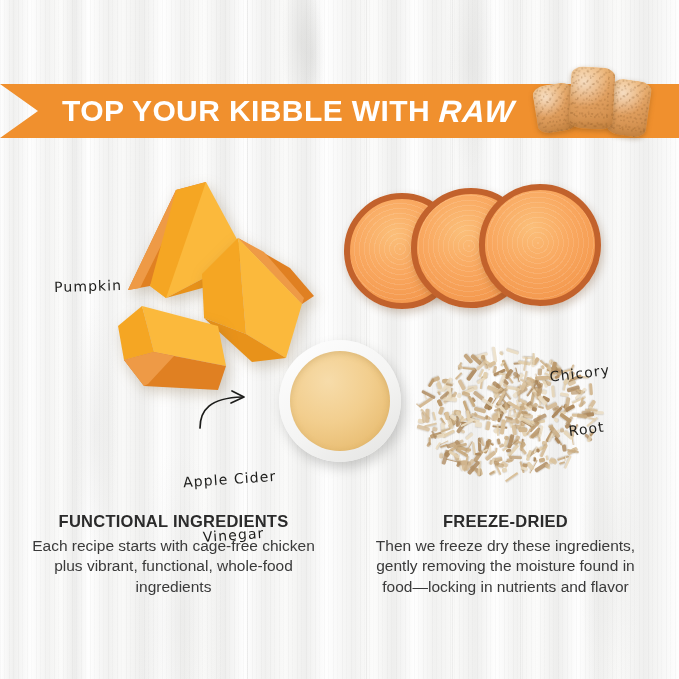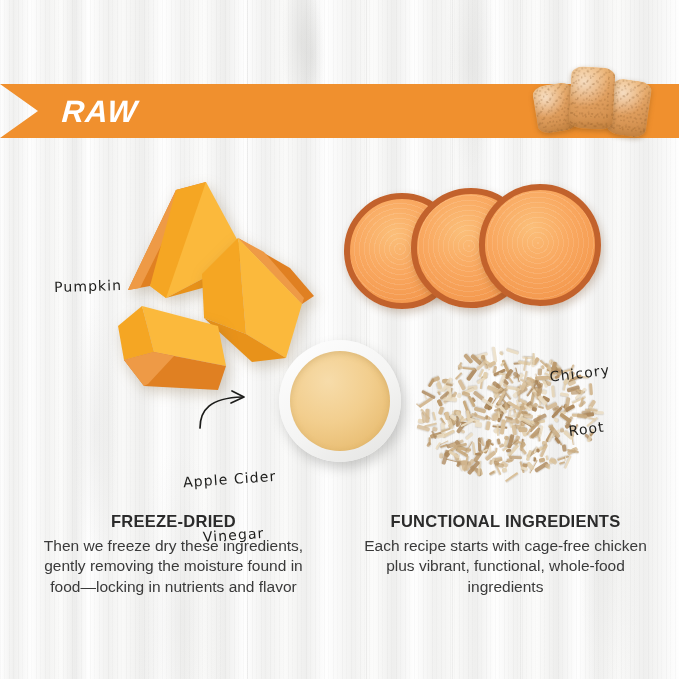--- a/index.html
+++ b/index.html
@@ -723,20 +723,21 @@
       <div class="chip" style="left: 99.2px; top: 81px; width: 8.3px; height: 1.9px; background: rgb(188, 154, 110); transform: rotate(16.8deg); opacity: 0.92;"></div>
       <div class="chip" style="left: 76px; top: 37px; width: 6.4px; height: 3.9px; background: rgb(227, 208, 174); transform: rotate(283.6deg); opacity: 0.97;"></div>
       <div class="chip" style="left: 86.2px; top: 46.6px; width: 9px; height: 4.3px; background: rgb(174, 138, 95); transform: rotate(38.8deg); opacity: 0.84;"></div>
       <div class="chip" style="left: 19.8px; top: 106.8px; width: 5.1px; height: 2.6px; background: rgb(188, 154, 110); transform: rotate(302.8deg); opacity: 0.75;"></div>
       <div class="chip" style="left: 171.2px; top: 64.5px; width: 9.2px; height: 1.7px; background: rgb(210, 182, 142); transform: rotate(284.2deg); opacity: 0.93;"></div>
       <div class="chip" style="left: 113.3px; top: 47.7px; width: 9.2px; height: 4.3px; background: rgb(217, 192, 154); transform: rotate(293.7deg); opacity: 0.85;"></div>
     </div>
 
   <div class="banner"></div>
   <div class="headline">
+    <span class="main">TOP YOUR KIBBLE WITH</span>
     <span class="raw">RAW</span>
   </div>
 
   <div class="kibble-group">
     <div class="kibble k1"></div>
     <div class="kibble k2"></div>
     <div class="kibble k3"></div>
   </div>
 
   <div class="hand pumpkin-label">Pumpkin</div>
@@ -751,22 +752,22 @@
     <div>Vinegar</div>
   </div>
 
   <div class="hand chicory-label">
     <div>Chicory</div>
     <div>Root</div>
   </div>
 
   <div class="copy-row">
     <div class="copy-col">
+      <h3>FUNCTIONAL INGREDIENTS</h3>
+      <p>Each recipe starts with cage-free chicken plus vibrant, functional, whole-food ingredients</p>
+    </div>
+    <div class="copy-col">
       <h3>FREEZE-DRIED</h3>
       <p>Then we freeze dry these ingredients, gently removing the moisture found in food—locking in nutrients and flavor</p>
     </div>
-    <div class="copy-col">
-      <h3>FUNCTIONAL INGREDIENTS</h3>
-      <p>Each recipe starts with cage-free chicken plus vibrant, functional, whole-food ingredients</p>
-    </div>
   </div>
 
 </div>
 
 </body></html>

